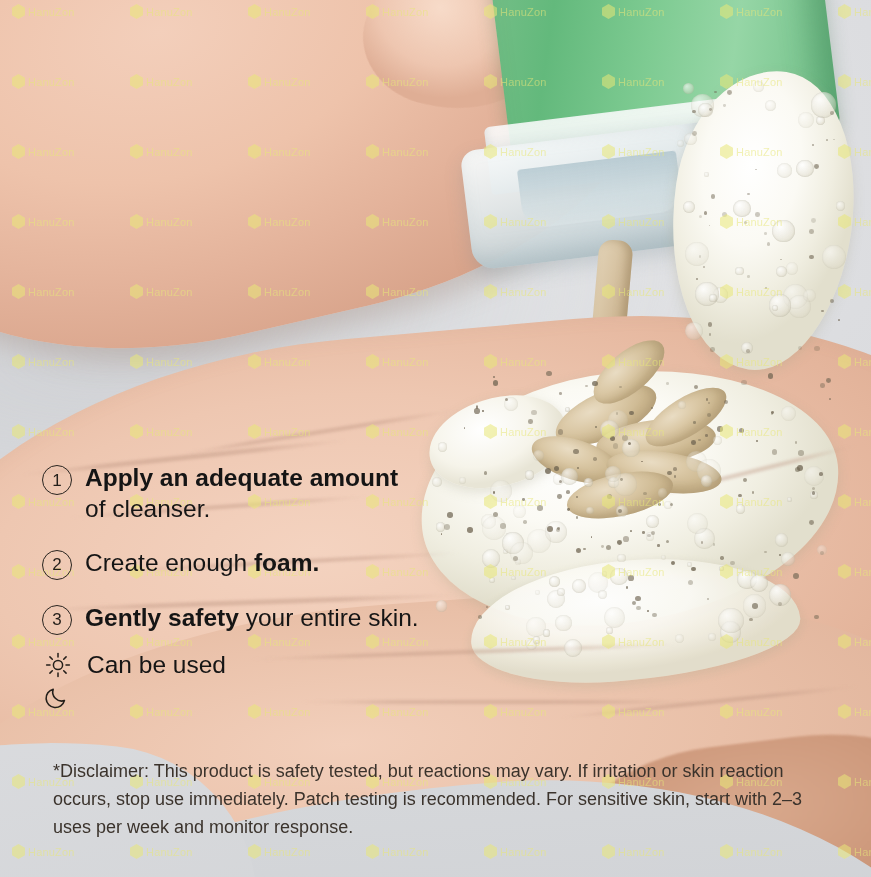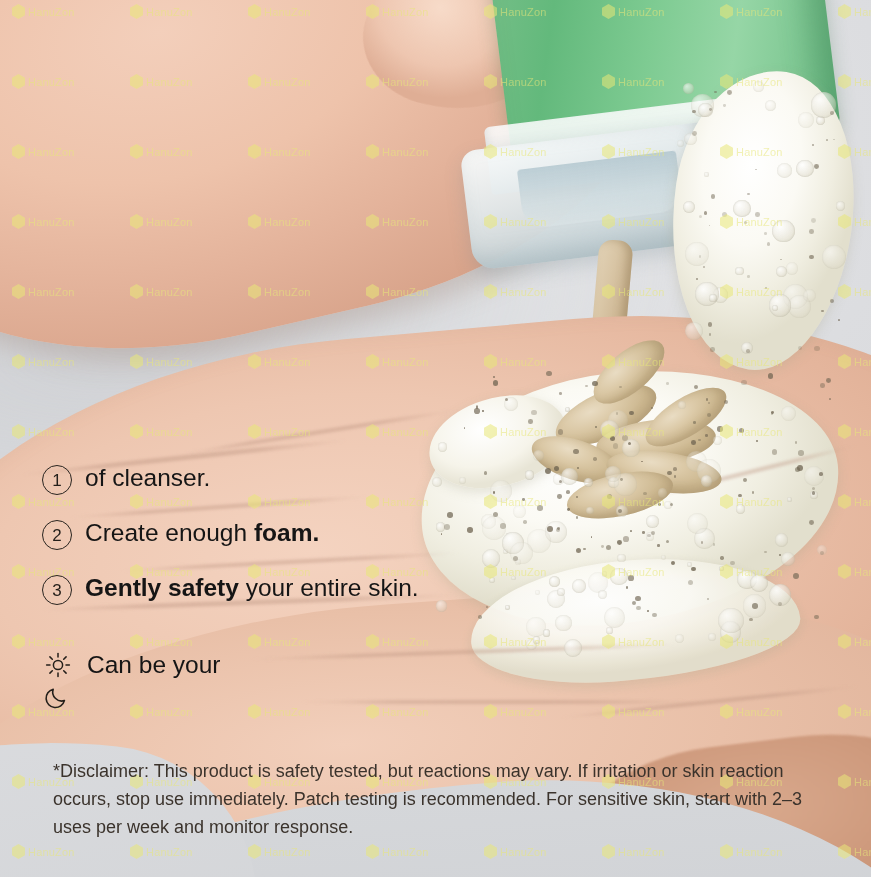--- a/index.html
+++ b/index.html
@@ -1081,20 +1081,21 @@
     </div>
 
   <div class="overlay">
 
 
     <div class="steps">
 
       <div class="step">
         <div class="step-num">1</div>
         <div class="step-text">
+          <b>Apply an adequate amount</b>
           <span class="l2">of cleanser.</span>
         </div>
       </div>
 
       <div class="step">
         <div class="step-num">2</div>
         <div class="step-text"><span>Create enough </span><b>foam.</b></div>
       </div>
 
       <div class="step">
@@ -1117,20 +1118,20 @@
             <line x1="18.7" y1="18.7" x2="21.1" y2="21.1"></line>
             <line x1="21.1" y1="4.9" x2="18.7" y2="7.3"></line>
             <line x1="7.3" y1="18.7" x2="4.9" y2="21.1"></line>
           </g>
         </svg>
         <svg width="26" height="26" viewBox="0 0 26 26">
           <path d="M19.4 16.6A9 9 0 0 1 8.2 5.2a9.3 9.3 0 1 0 11.2 11.4z" fill="none" stroke="#241f1a" stroke-width="1.6" stroke-linejoin="round"></path>
         </svg>
       </div>
       <div class="dn-text">
-        <span>Can be your</span>
+        <span>Can be used</span>
       </div>
     </div>
 
     <div class="disclaimer">*Disclaimer: This product is safety tested, but reactions may vary. If irritation or skin reaction occurs, stop use immediately. Patch testing is recommended. For sensitive skin, start with 2–3 uses per week and monitor response.</div>
 
   </div>
 </div>
 
 </body></html>

